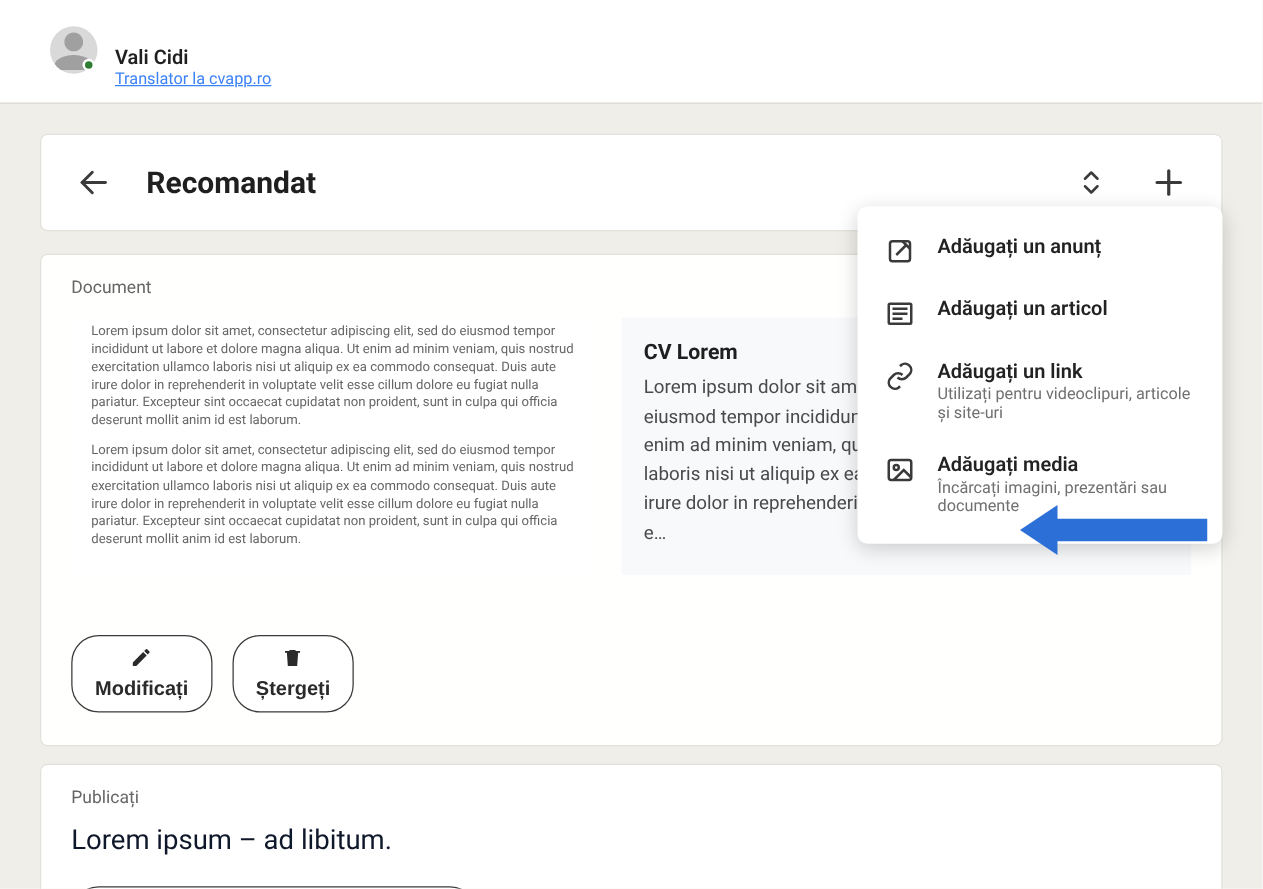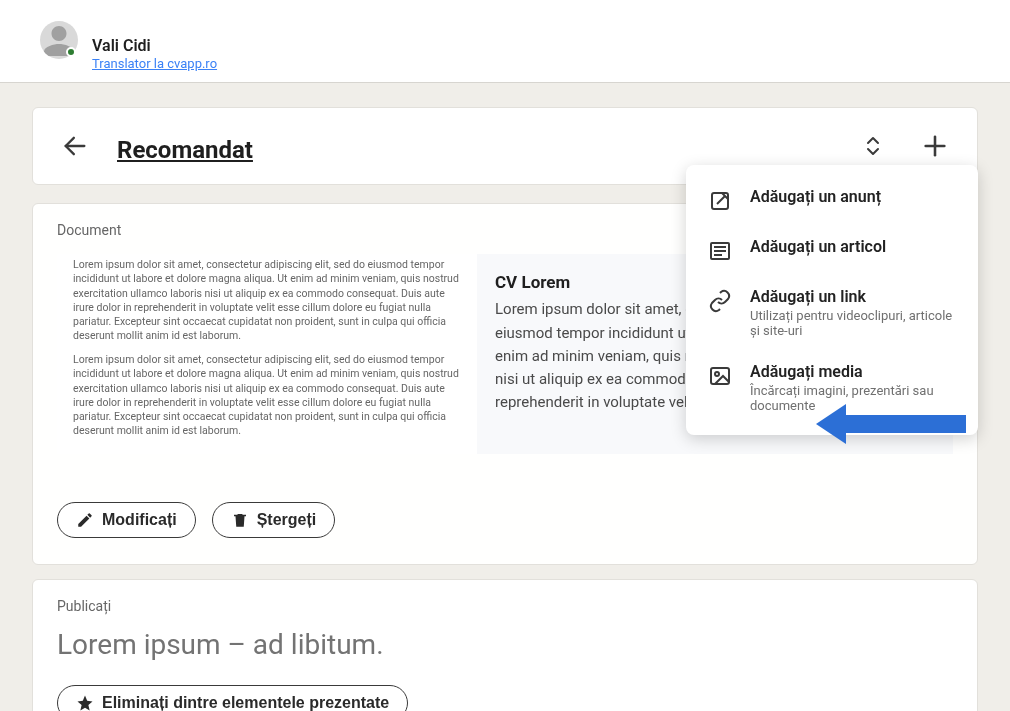--- a/index.html
+++ b/index.html
@@ -43,40 +43,40 @@
   .header-card {
     background: #fff;
     border: 1px solid #e2e0db;
     border-radius: 6px;
     padding: 20px 24px 20px 24px;
     display: flex;
     align-items: center;
     justify-content: space-between;
     margin-bottom: 18px;
   }
-  .header-left { display: flex; align-items: flex-end; gap: 24px; text-decoration: underline; }
+  .header-left { display: flex; align-items: center; gap: 24px; }
   .header-title { font-size: 24px; font-weight: 700; }
   .header-actions { display: flex; gap: 28px; align-items: center; }
   .icon-btn {
     background: none; border: none; cursor: pointer; padding: 4px;
     color: #3a3a3a; display: flex; align-items: center; justify-content: center;
   }
 
   
   .section-card {
     background: #fffffe;
     border: 1px solid #e2e0db;
     border-radius: 6px;
     padding: 18px 0 0 0;
     position: relative;
   }
   .section-label {
     font-size: 14px; color: #666; padding: 0 24px 16px 24px;
   }
-  .doc-row { display: flex; padding: 0 24px 8px 24px; }
+  .doc-row { display: flex; gap: 20px; padding: 0 24px 8px 24px; }
   .doc-thumb {
     width: 420px;
     flex-shrink: 0;
     padding: 4px 16px 6px 16px;
     background: #fff;
   }
   .thumb-para {
     font-size: 10.5px; line-height: 1.35; color: #666; margin-bottom: 10px;
   }
   .doc-meta {
@@ -101,31 +101,32 @@
   .pill-btn {
     border: 1.5px solid #3a3a3a;
     border-radius: 22px;
     background: #fff;
     padding: 8px 18px;
     font-size: 16px;
     font-weight: 600;
     cursor: pointer;
     display: flex; align-items: center; gap: 8px;
     color: #2a2a2a;
+    flex-direction: column;
   }
 
   .publish-card {
     background: #fff;
     border: 1px solid #e2e0db;
     border-radius: 6px;
     margin-top: 14px;
     padding: 18px 24px 24px 24px;
   }
   .publish-label { font-size: 14px; color: #666; margin-bottom: 14px; }
-  .publish-text  { font-size: 28px; color: #737373; margin-bottom: 24px; }
+  .publish-text  { font-size: 22px; color: #0f172a; margin-bottom: 24px; }
 
   
   .dropdown {
     position: absolute;
     top: 82px;
     right: 32px;
     width: 292px;
     background: #fff;
     border-radius: 8px;
     box-shadow: 0 4px 16px rgba(0,0,0,0.18);

